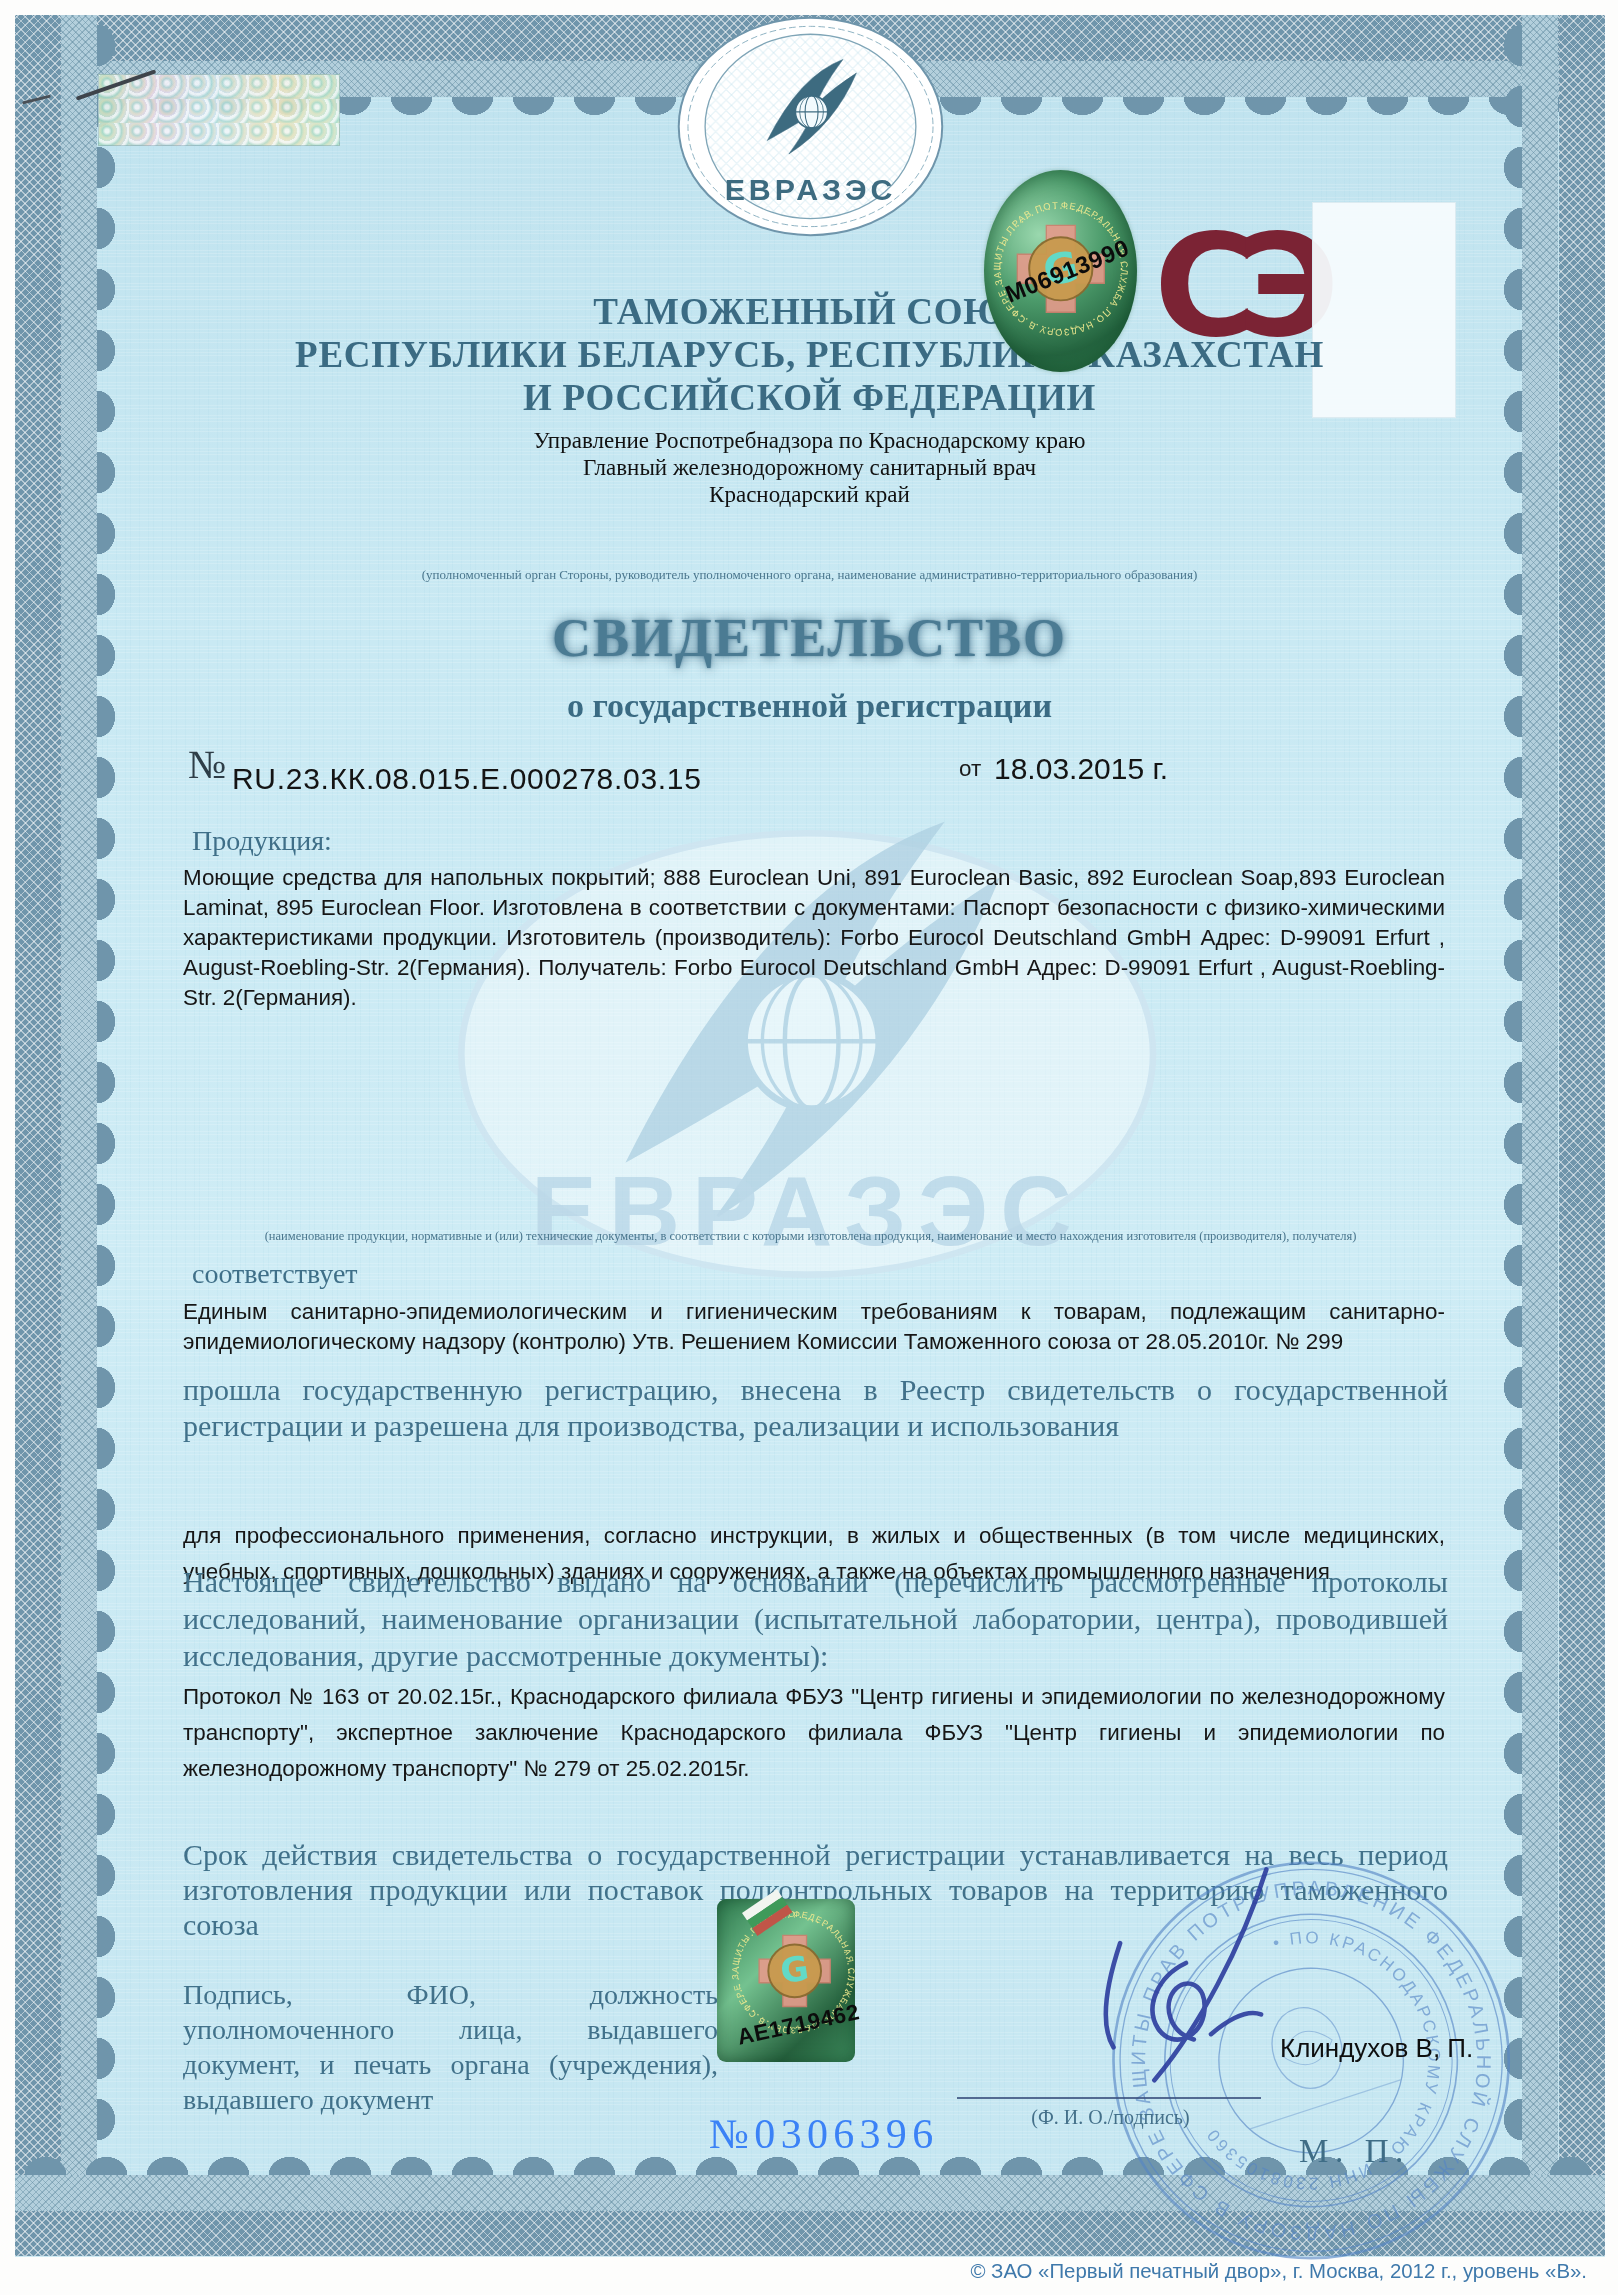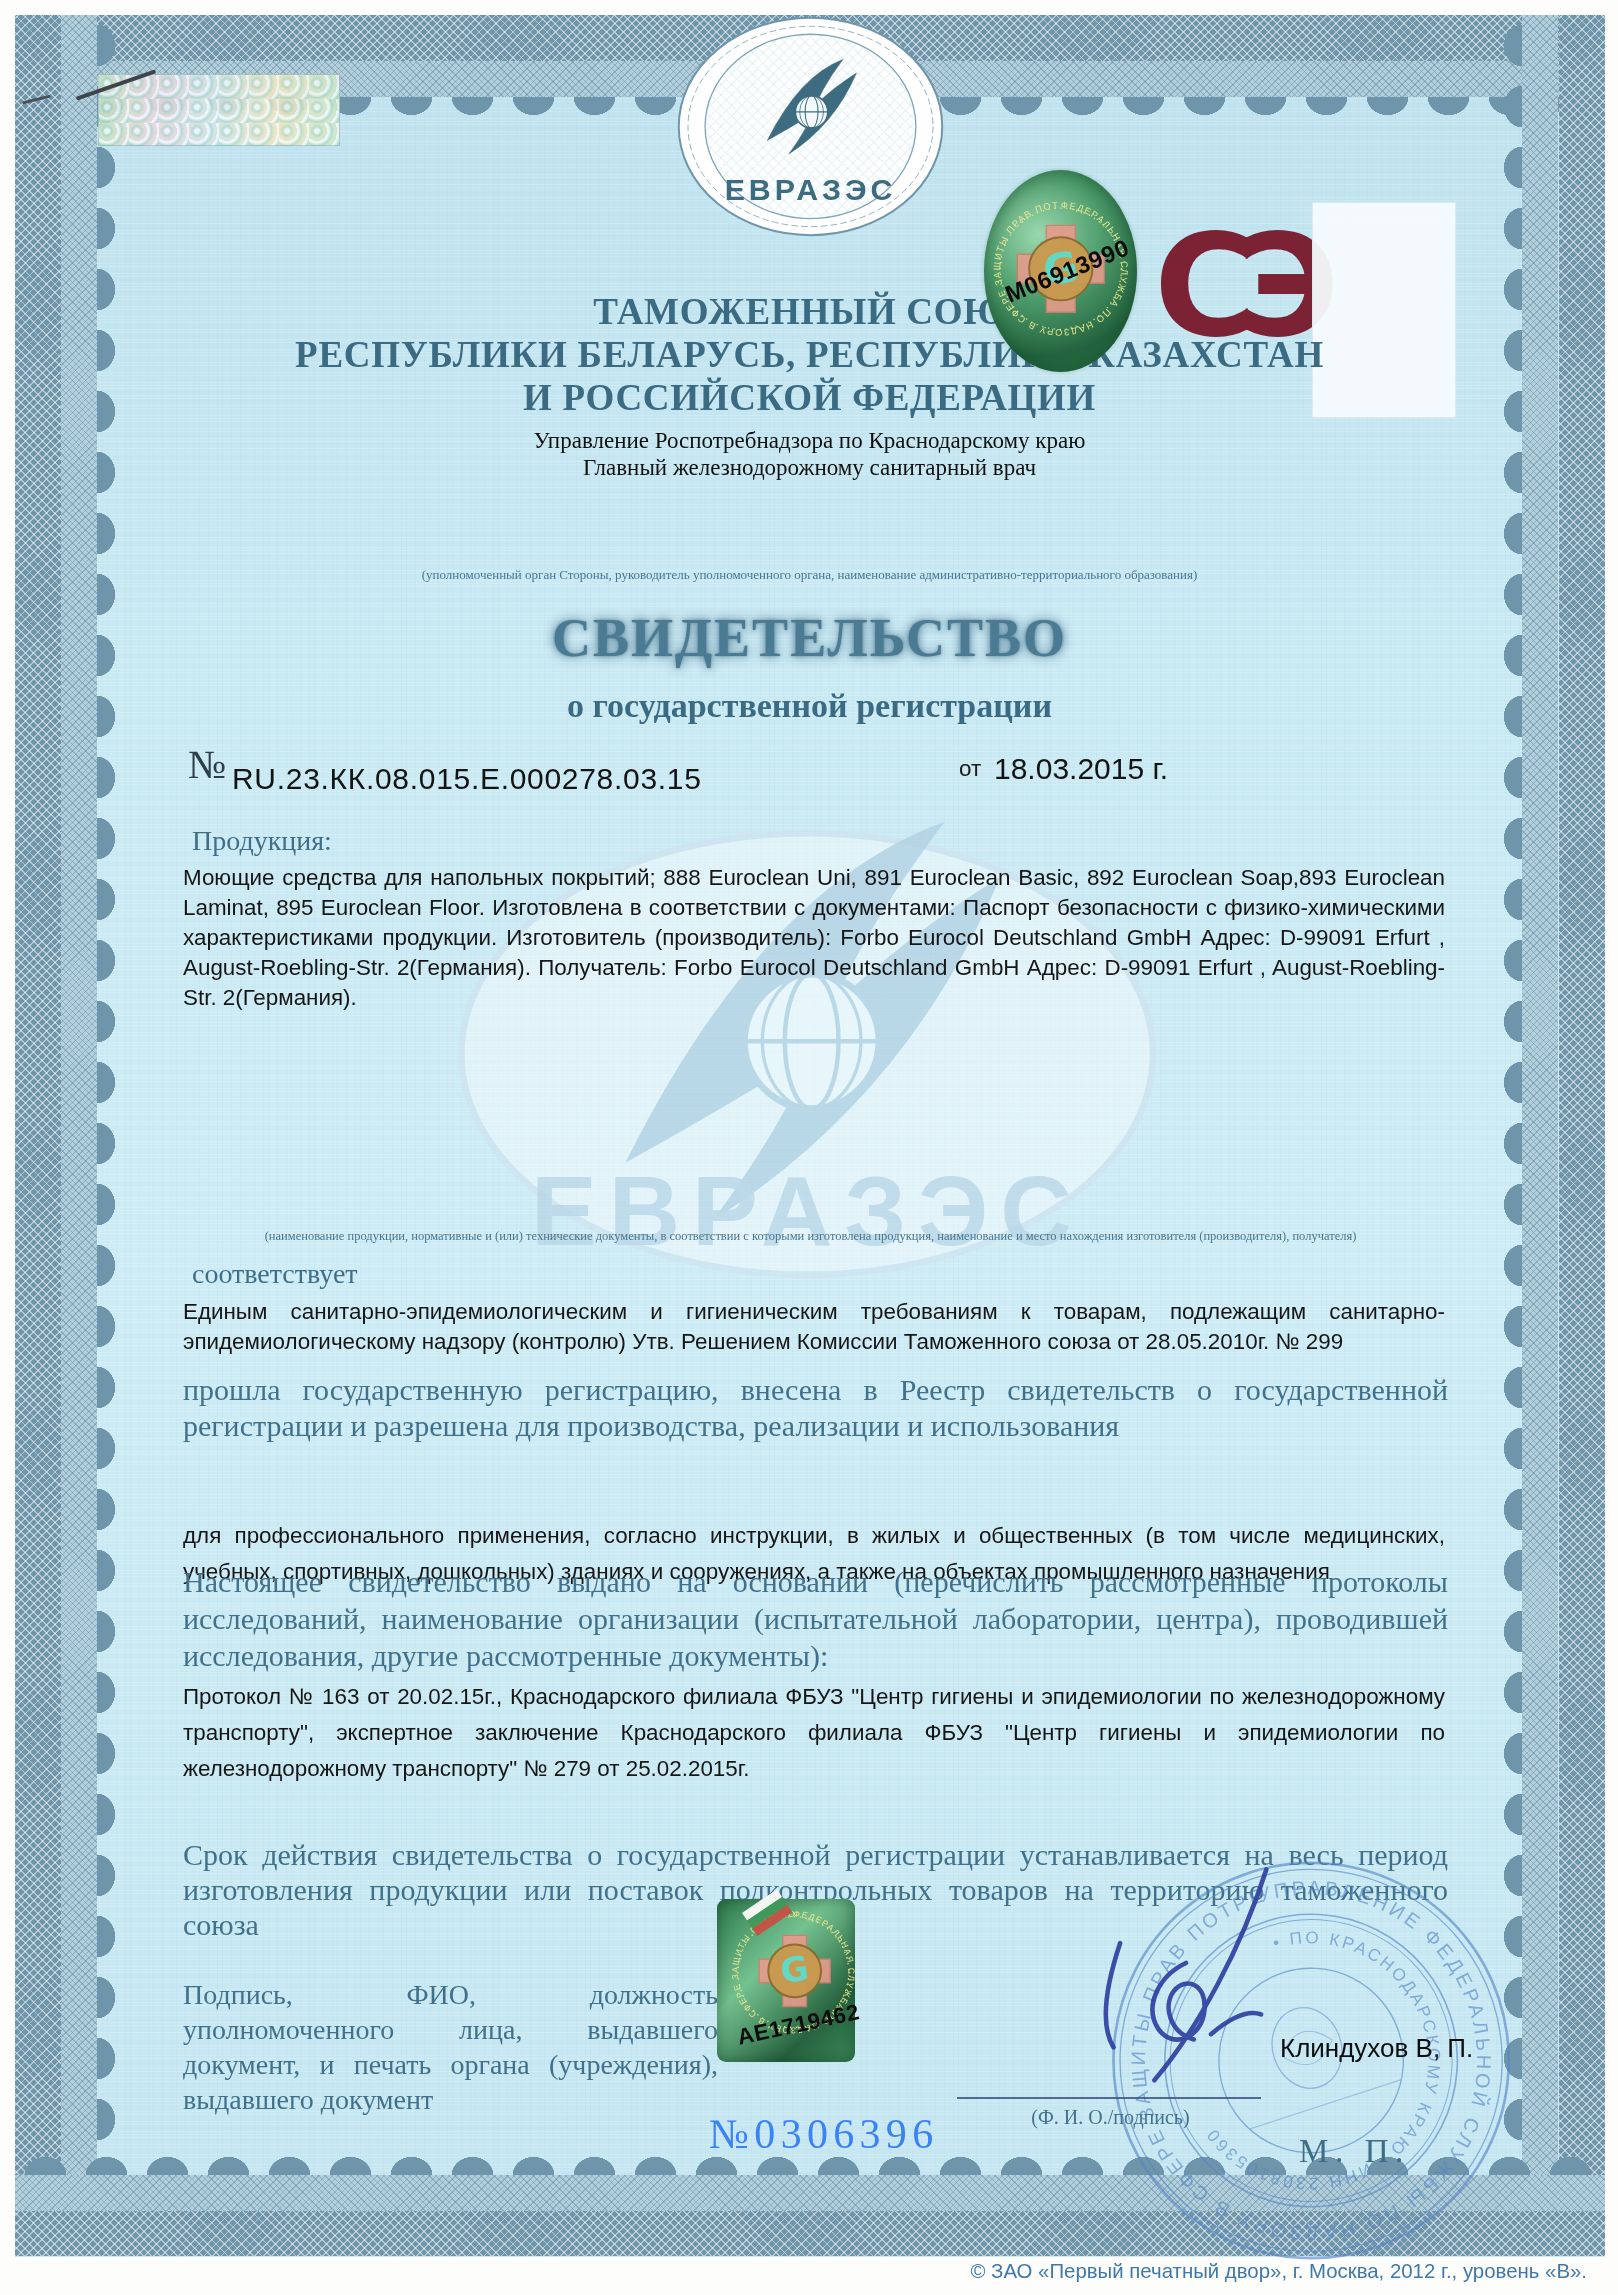--- a/index.html
+++ b/index.html
@@ -153,20 +153,21 @@
   </svg>
 
   <div class="txt center union">
     <div>ТАМОЖЕННЫЙ СОЮЗ</div>
     <div>РЕСПУБЛИКИ БЕЛАРУСЬ, РЕСПУБЛИКИ КАЗАХСТАН</div>
     <div>И РОССИЙСКОЙ ФЕДЕРАЦИИ</div>
   </div>
   <div class="txt center authority">
     <div>Управление Роспотребнадзора по Краснодарскому краю</div>
     <div>Главный железнодорожному санитарный врач</div>
+    <div>Краснодарский край</div>
   </div>
   <div class="txt center cap cap1">(уполномоченный орган Стороны, руководитель уполномоченного органа, наименование административно-территориального образования)</div>
 
   <div class="txt center subtitle">о государственной регистрации</div>
   <div class="txt center title">СВИДЕТЕЛЬСТВО</div>
 
   <div class="txt no-sym">№</div>
   <div class="txt no-val">RU.23.КК.08.015.Е.000278.03.15</div>
   <div class="txt date-lbl">от</div>
   <div class="txt date-val">18.03.2015 г.</div>

